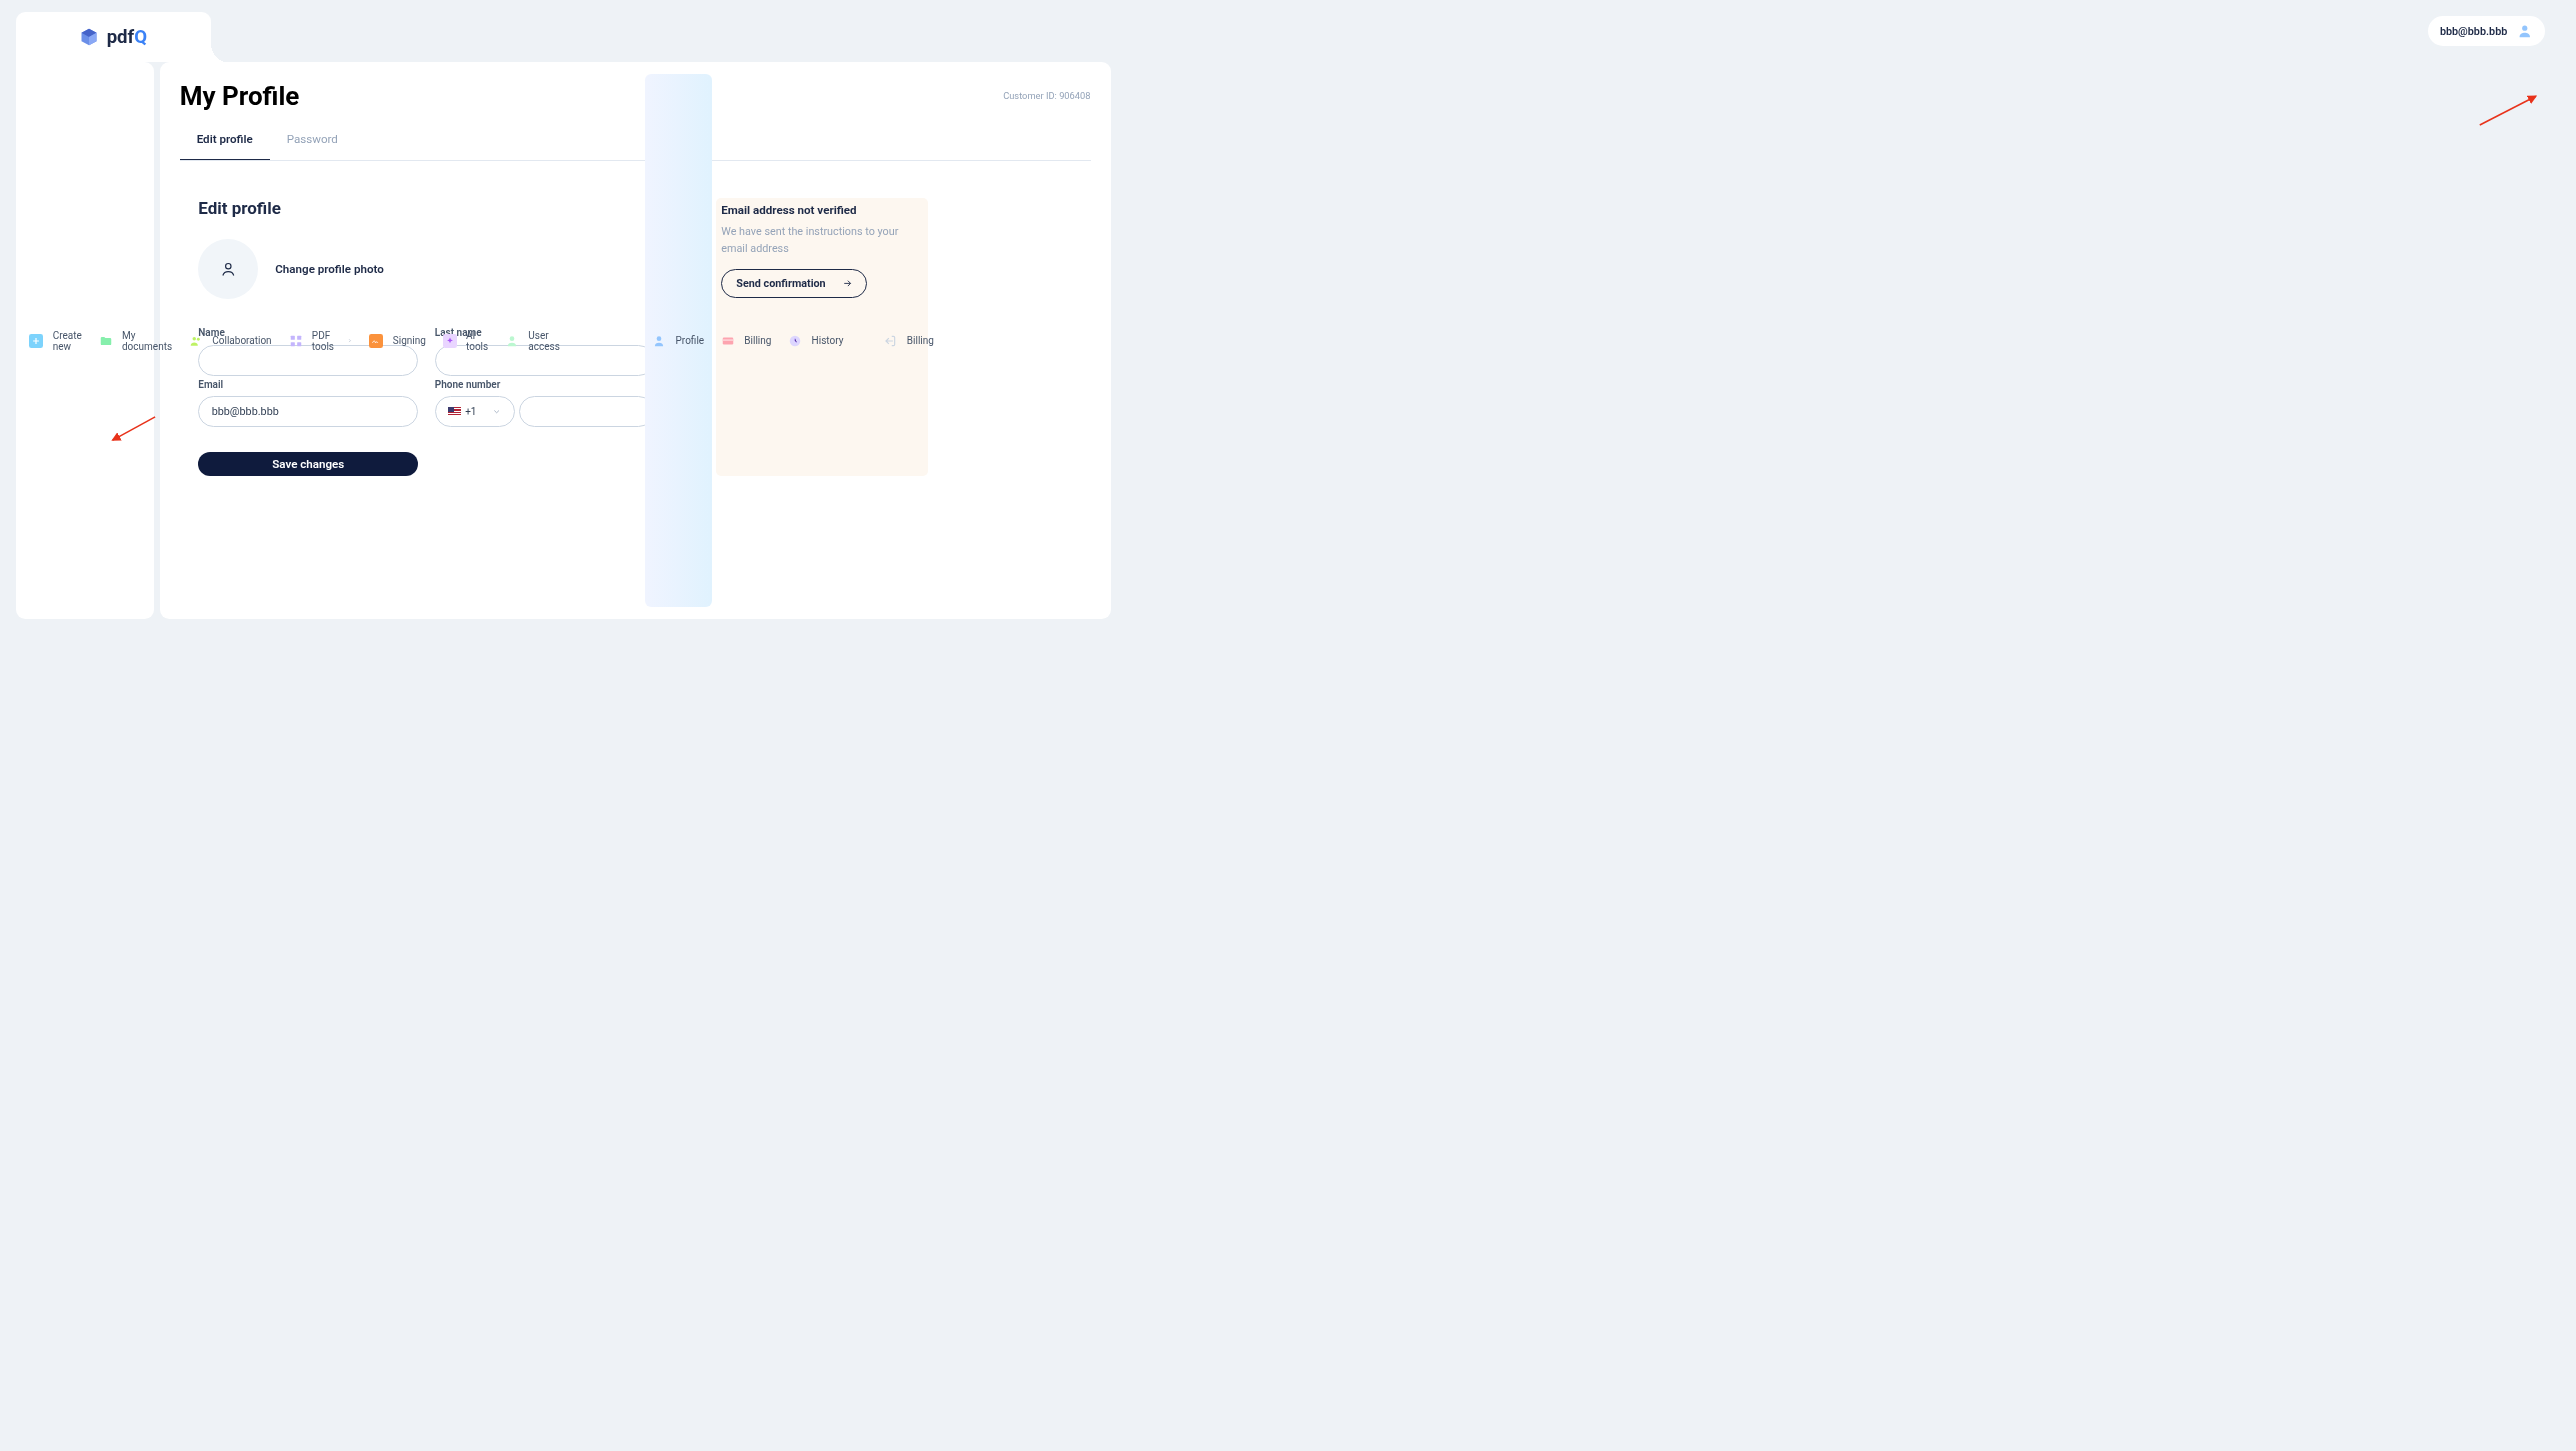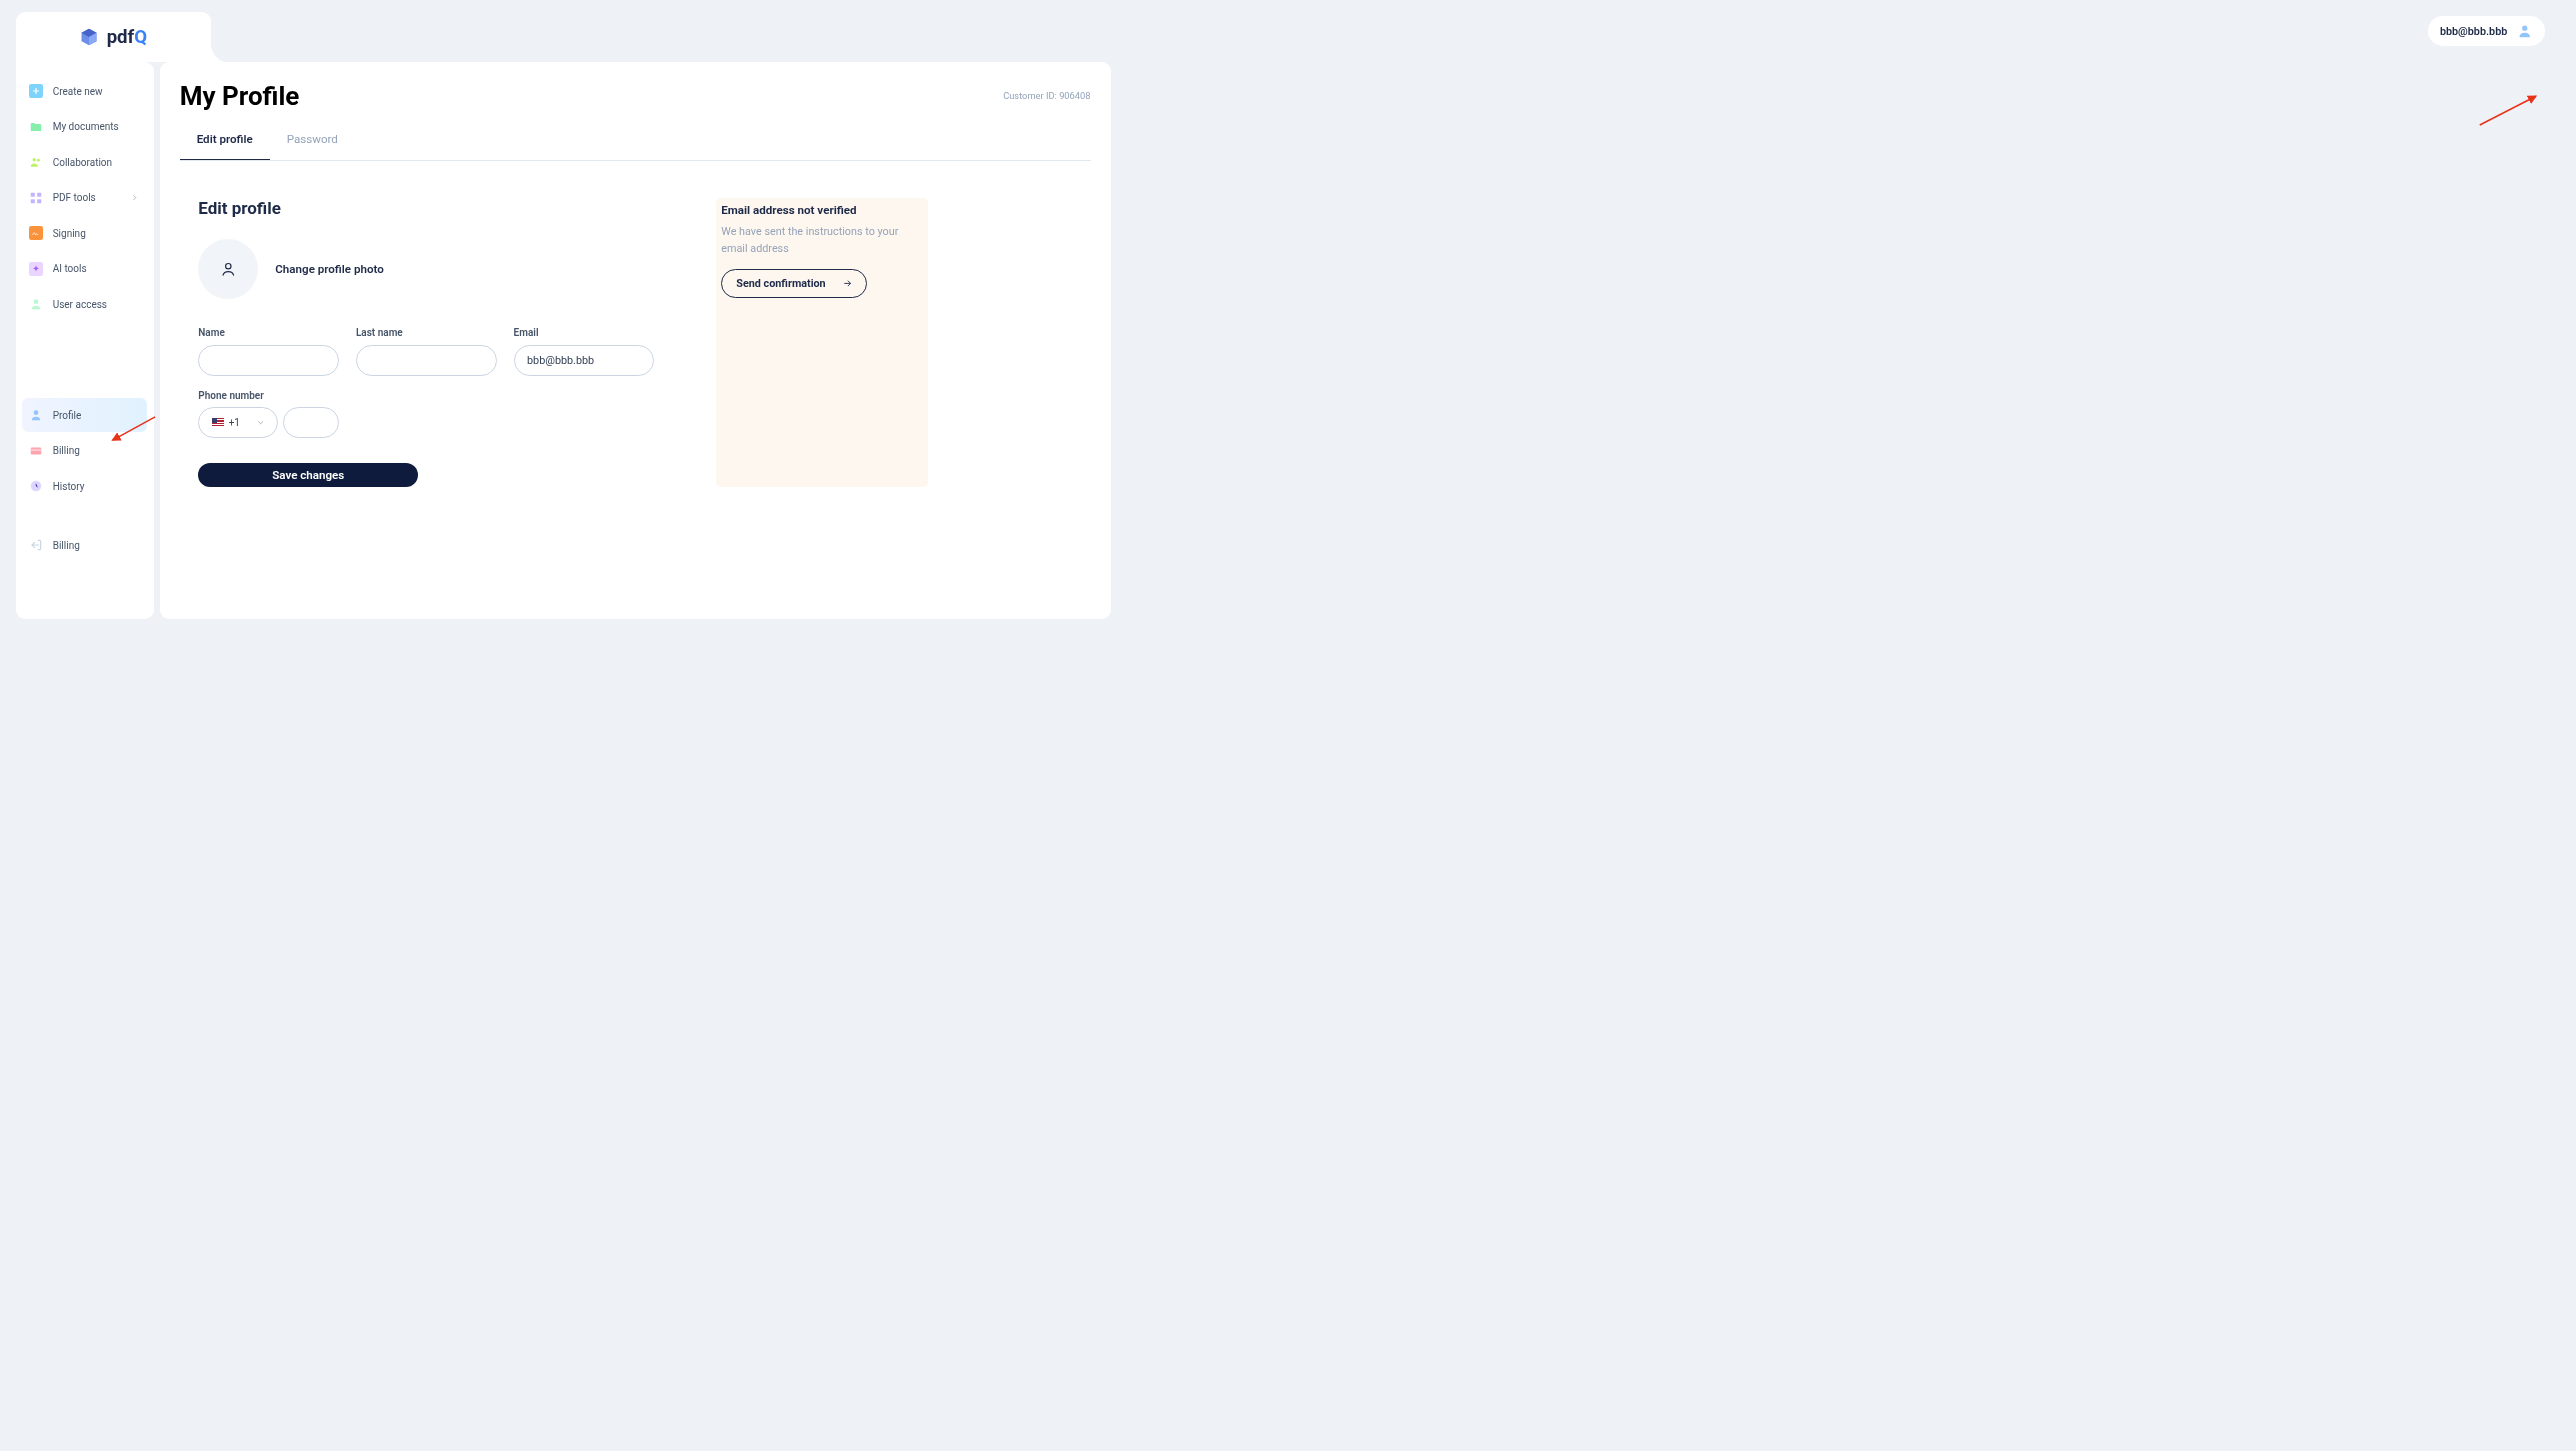--- a/index.html
+++ b/index.html
@@ -81,21 +81,20 @@
     }
     
     .sidebar {
       width: 138px;
       background: #fff;
       margin-top: 62px;
       margin-left: 15.5px;
       border-radius: 0 9.3px 9.3px 9.3px;
       padding: 12.4px 6.2px;
       display: flex;
-      flex-direction: column;
       gap: 1.5px;
       height: calc(100% - 77px);
     }
     .nav-item {
       display: flex;
       align-items: center;
       gap: 9.3px;
       padding: 10px 7.7px;
       border-radius: 6.2px;
       font-size: 10px;
@@ -197,22 +196,22 @@
       height: 18.6px;
       stroke: #1e2a47;
     }
     .change-photo {
       font-size: 11.6px;
       font-weight: 600;
       color: #1e2a47;
     }
     .form-grid {
       display: grid;
-      grid-template-columns: 1fr 1fr 1fr;
-      gap: 14px 17px;
+      grid-template-columns: 1fr 1fr;
+      gap: 3px 17px;
     }
     .field label {
       display: block;
       font-size: 10px;
       font-weight: 600;
       color: #475569;
       margin-bottom: 6.2px;
     }
     .field input, .phone-input, .cc-select {
       width: 100%;

